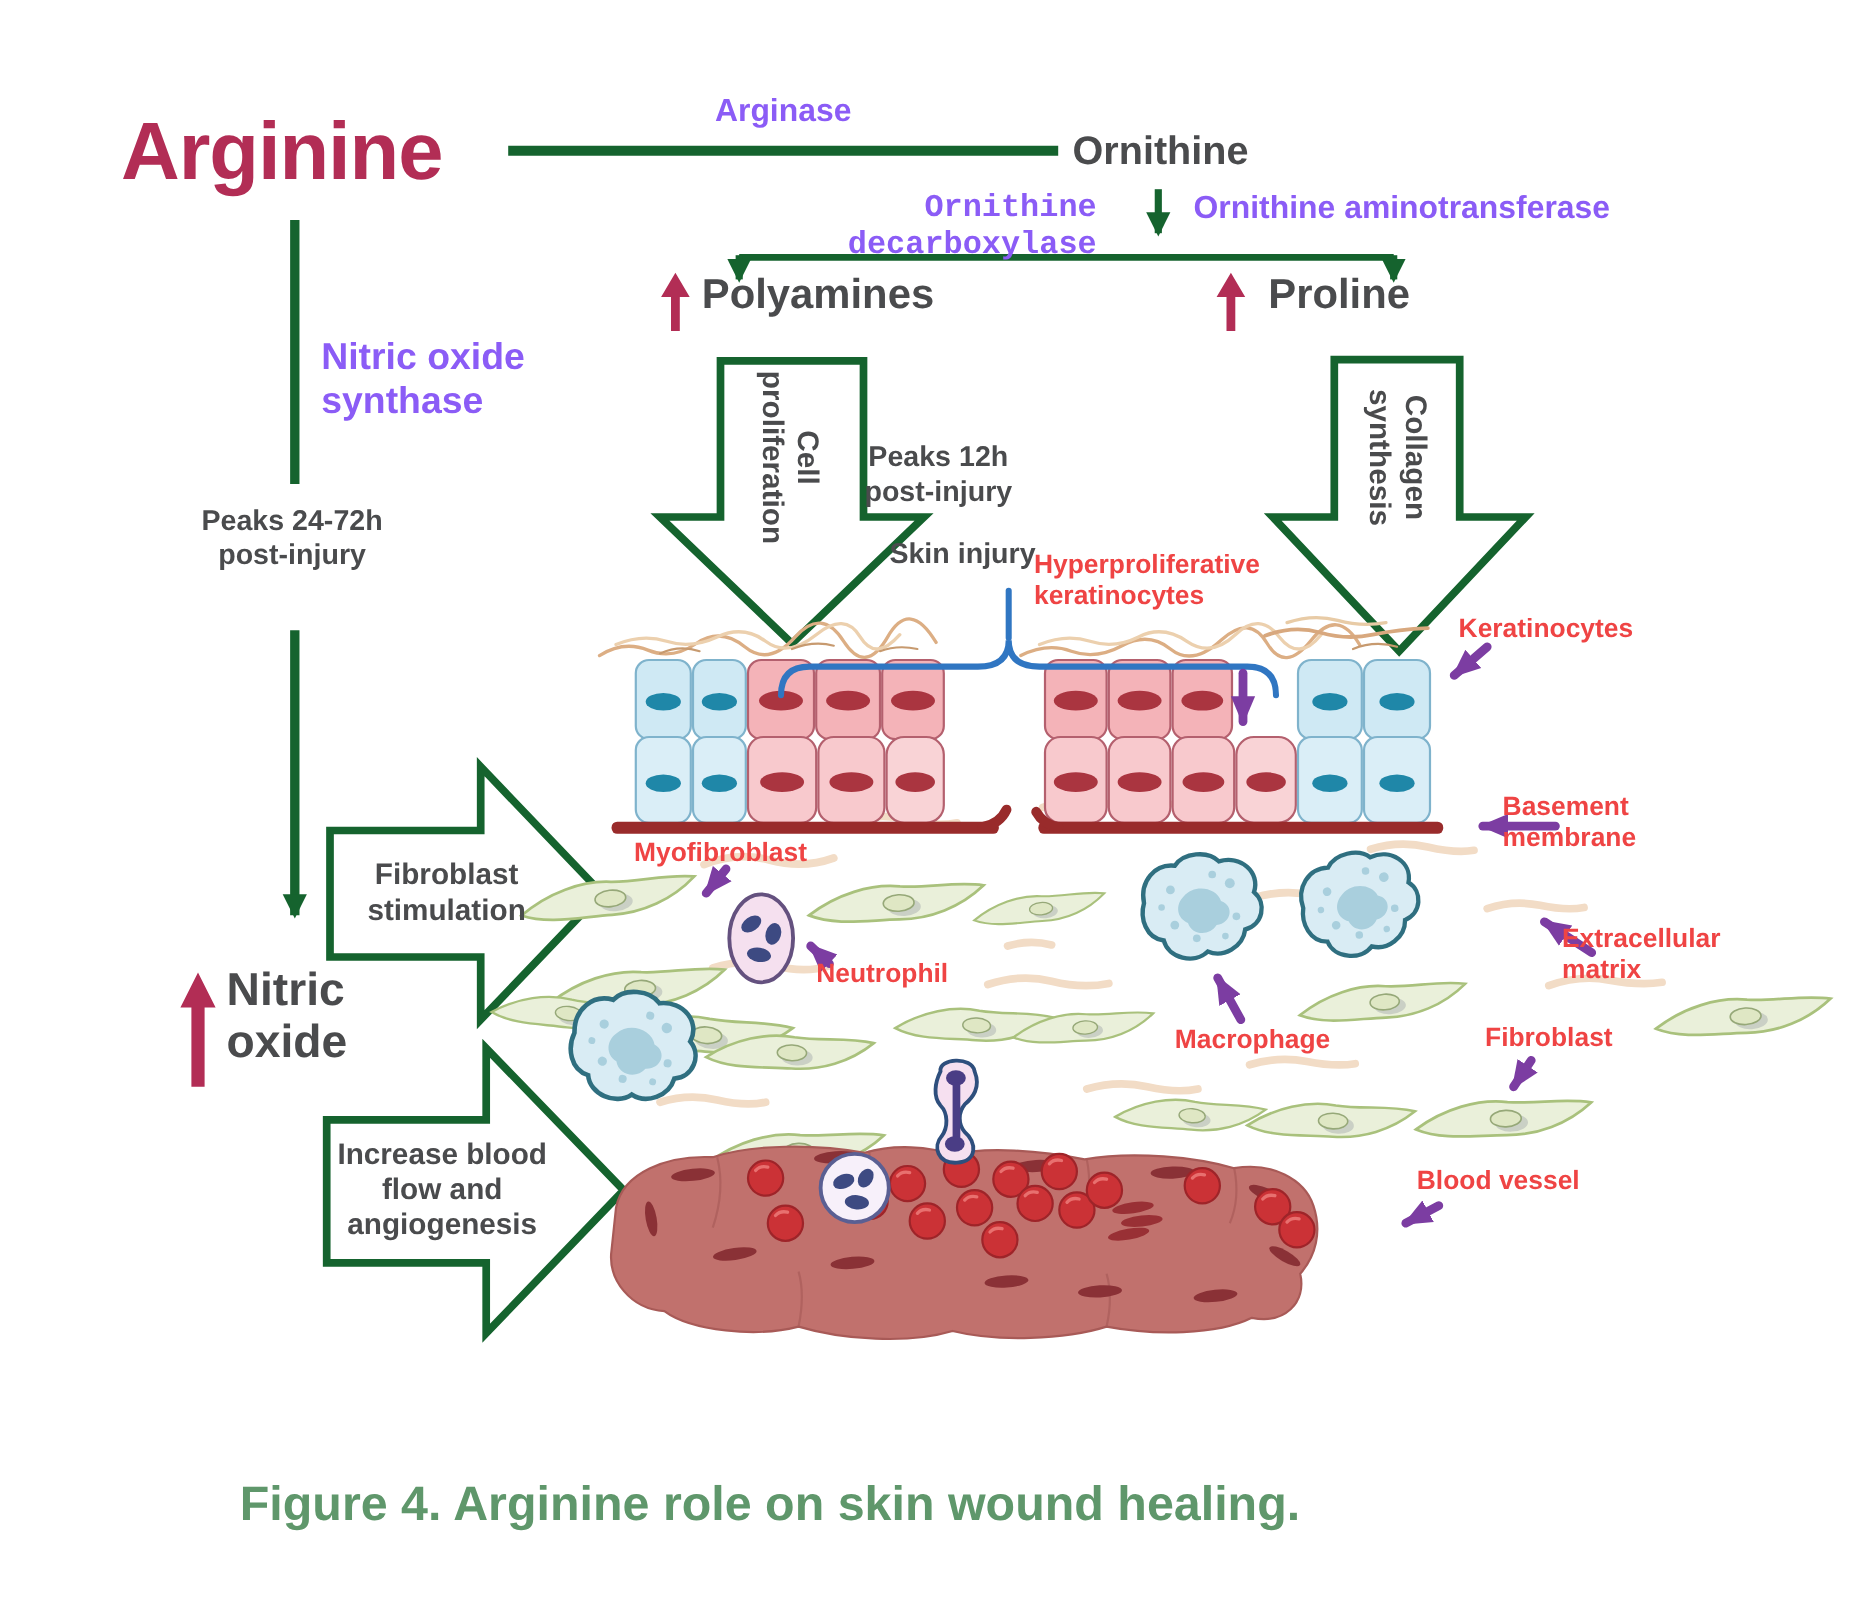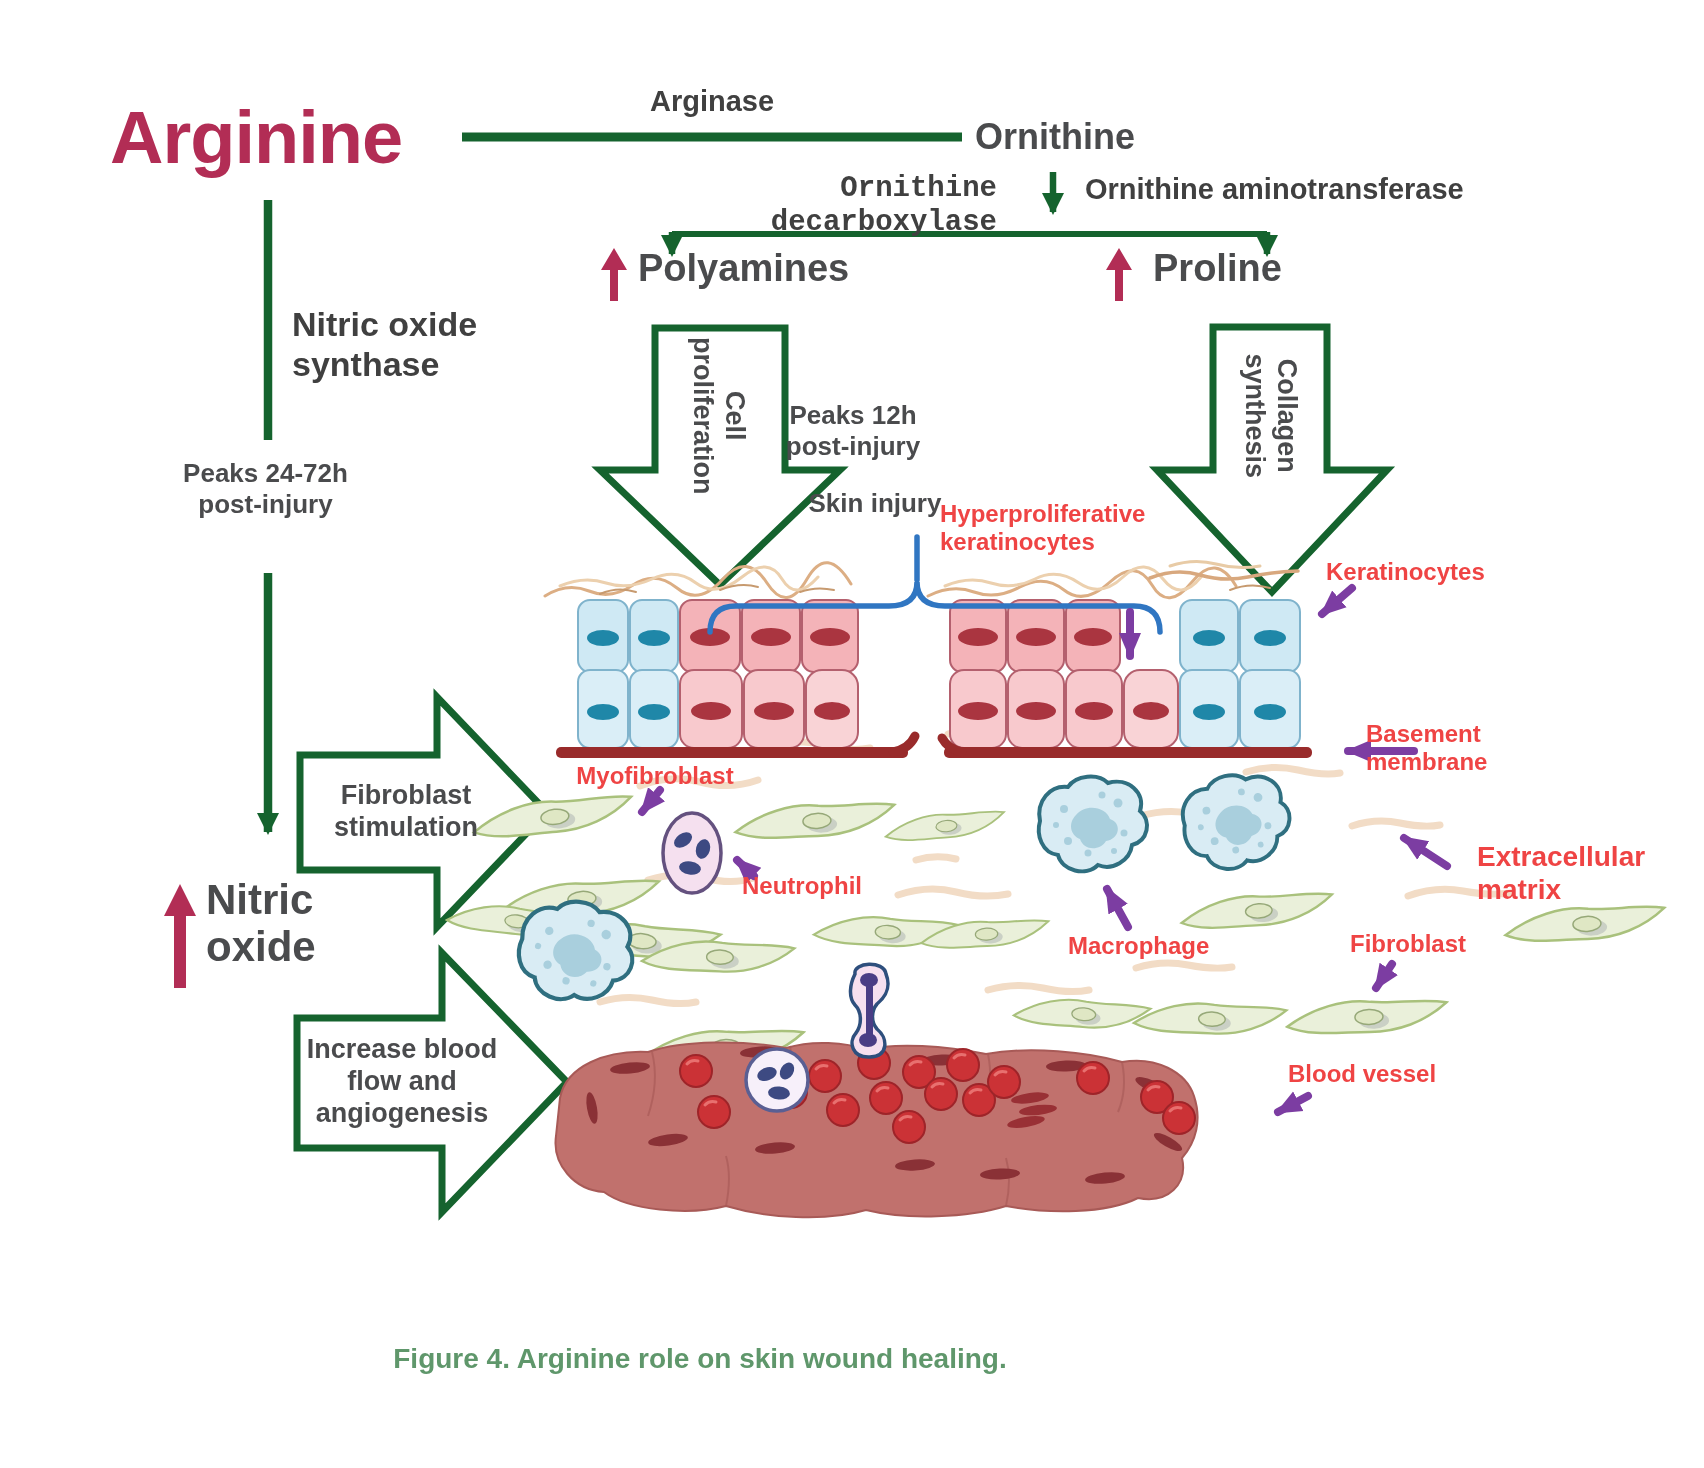--- a/index.html
+++ b/index.html
@@ -1,20 +1,20 @@
 <!DOCTYPE html>
 <html><head>
 <meta charset="utf-8">
 <style>
   html,body{margin:0;padding:0;background:#fff;}
   .stage{position:relative;width:1704px;height:1468px;background:#ffffff;overflow:hidden;
          font-family:"Liberation Sans",sans-serif;}
   .stage svg.art{position:absolute;left:0;top:0;}
   .lbl{position:absolute;font-weight:bold;line-height:1.18;white-space:normal;}
-  .green{color:#404040;}
+  .green{color:#8b5cf6;}
   .gray{color:#4a4b4d;}
   .purple{color:#ef4444;}
   .sage{color:#5f976b;}
   .crimson{color:#b22d55;}
   .center{text-align:center;}
   .right{text-align:right;font-family:Liberation Mono, monospace;}
   .rot{transform:rotate(90deg);}
   .rot span{display:block;}
 </style>
 </head>
@@ -327,27 +327,27 @@
 <div class="lbl purple" style="left:940px;top:500px;width:260px;font-size:24px;">Hyperproliferative keratinocytes</div>
 
 <div class="lbl purple" style="left:1326px;top:558px;font-size:24px;">Keratinocytes</div>
 
 <div class="lbl purple" style="left:1366px;top:720px;width:170px;font-size:24px;">Basement membrane</div>
 
 <div class="lbl purple center" style="left:570px;top:762px;width:170px;font-size:24px;">Myofibroblast</div>
 
 <div class="lbl purple" style="left:742px;top:872px;width:150px;font-size:24px;">Neutrophil</div>
 
-<div class="lbl purple" style="left:1477px;top:840px;width:180px;font-size:28px;">Extracellular matrix</div>
+<div class="lbl purple" style="left:1420px;top:840px;width:180px;font-size:24px;">Extracellular matrix</div>
 
 <div class="lbl purple" style="left:1068px;top:932px;width:160px;font-size:24px;">Macrophage</div>
 
 <div class="lbl purple" style="left:1350px;top:930px;width:140px;font-size:24px;">Fibroblast</div>
 
 <div class="lbl purple" style="left:1288px;top:1060px;width:170px;font-size:24px;">Blood vessel</div>
 
 <div class="lbl gray center" style="left:300px;top:780px;width:212px;font-size:27px;">Fibroblast stimulation</div>
 
 <div class="lbl gray center" style="left:292px;top:1034px;width:220px;font-size:27px;">Increase blood flow and angiogenesis</div>
 
-<div class="lbl sage center" style="left:0;top:1342px;width:1400px;font-size:28px;">Figure 4. Arginine role on skin wound healing.</div>
+<div class="lbl sage center" style="left:0;top:1342px;width:1400px;font-size:44px;">Figure 4. Arginine role on skin wound healing.</div>
 
 </div>
 
 </body></html>

